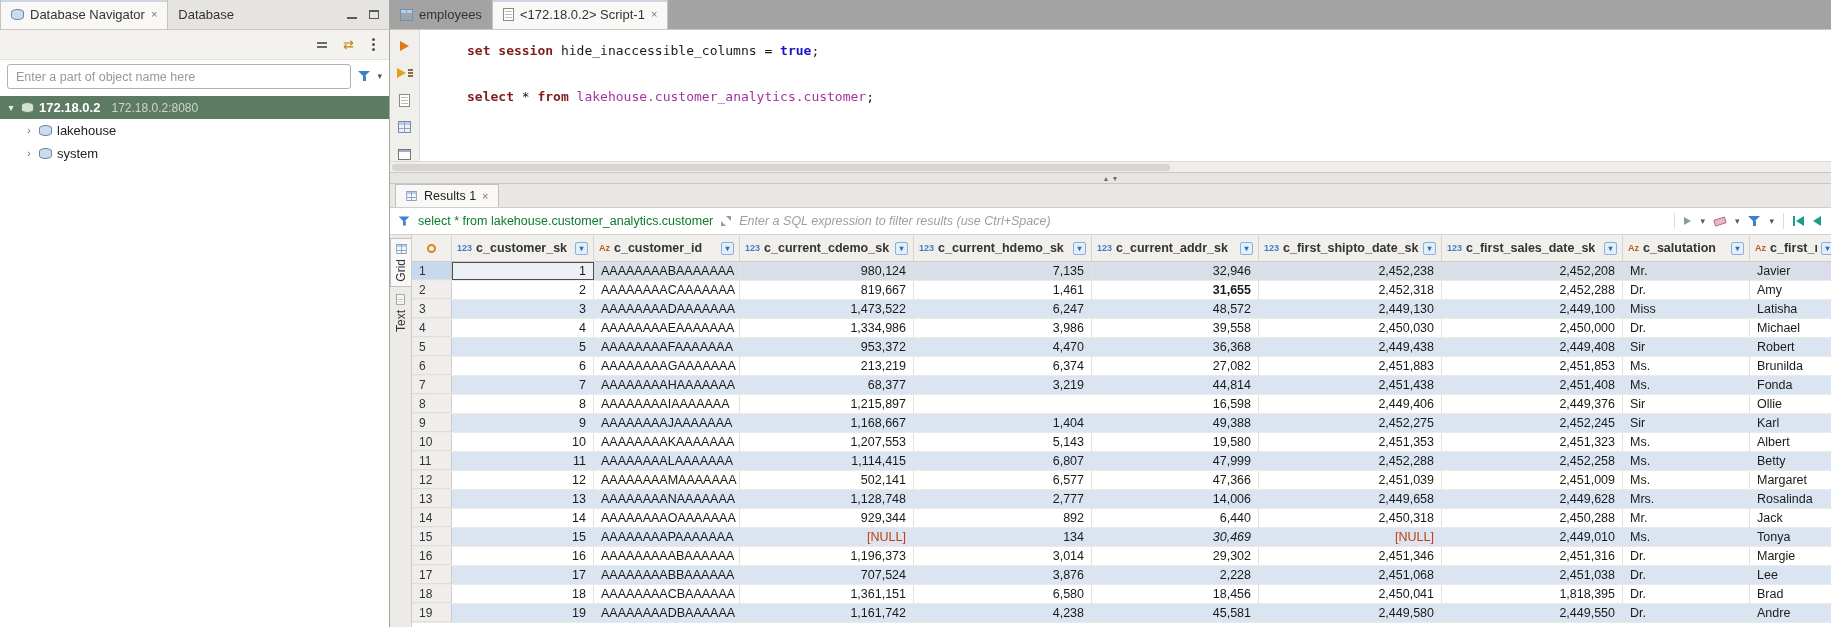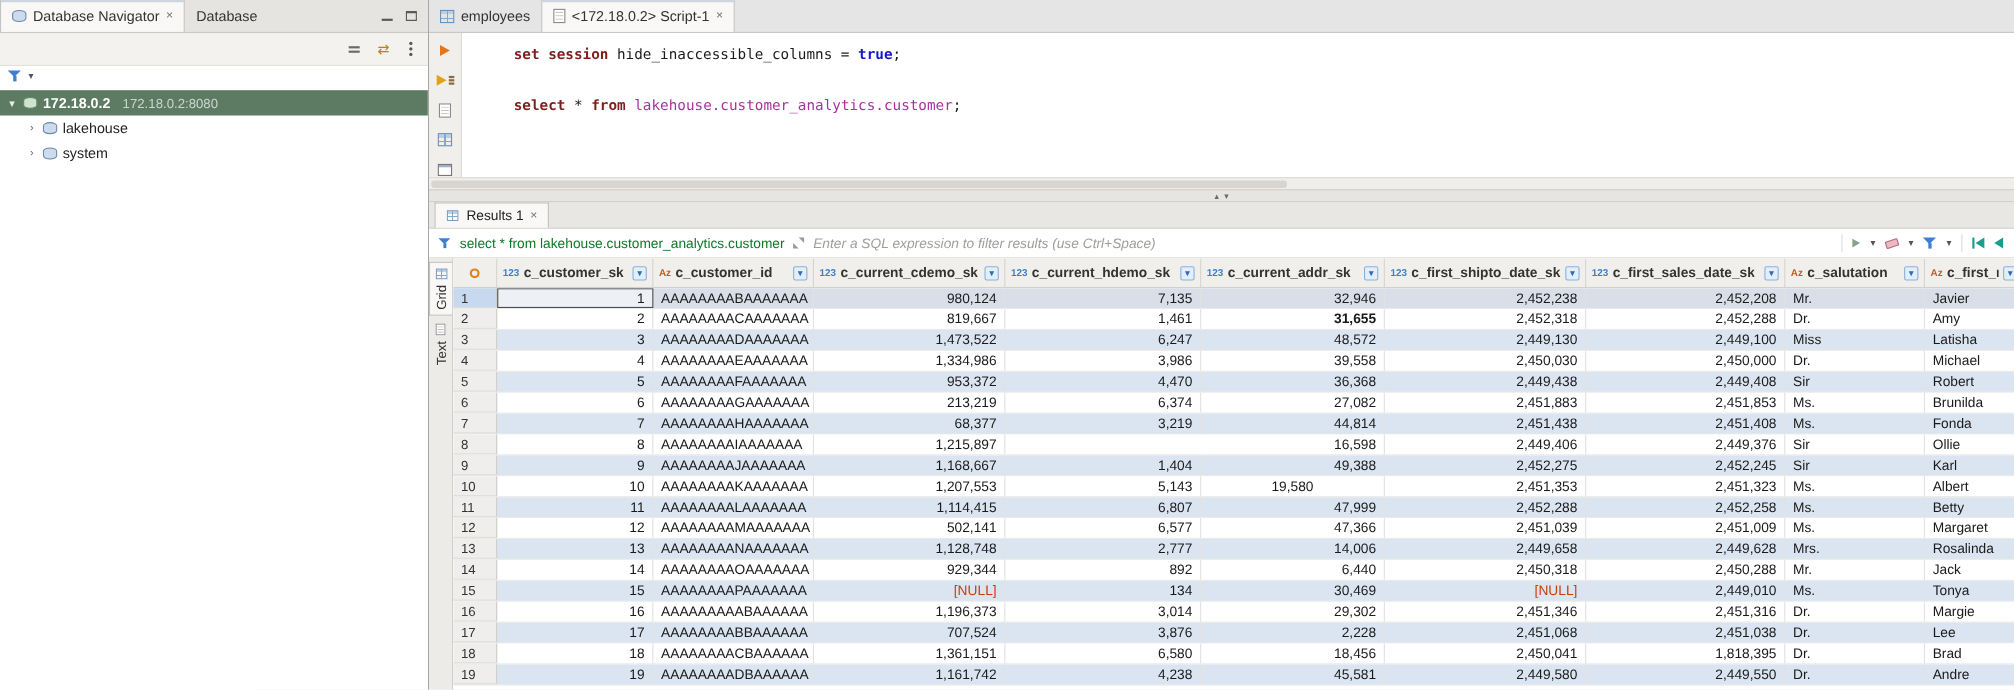--- a/index.html
+++ b/index.html
@@ -30,21 +30,21 @@
   .tree-row.sel{background:#5d7a63;color:#fff}
   .tree-row .chev{width:10px;text-align:center;font-size:10px;color:#666}
   .tree-row.sel .chev{color:#e8efe8}
   .tlabel.b{font-weight:bold}
   .tdetail{color:#cbd6cb;font-size:12px;margin-left:6px}
   .i-cyl{width:13px;height:11px;border-radius:50%/30%;background:#cddcec;border:1px solid #6d89a8;flex:none}
   .i-cyl.green{background:#cfe3cf;border-color:#5f8a60}
 
   
   .right{flex:1;display:flex;flex-direction:column;min-width:0;background:#fff}
-  .etabs{height:30px;flex:none;background:#e5e5e5;display:flex;align-items:stretch;border-bottom:1px solid #c9c7c3}
+  .etabs{height:30px;flex:none;background:#a3a3a3;display:flex;align-items:stretch;border-bottom:1px solid #c9c7c3}
   .ebody{height:131px;flex:none;display:flex;min-width:0}
   .etools{width:30px;flex:none;background:#f1efec;border-right:1px solid #dddbd7;display:flex;flex-direction:column;align-items:center;padding-top:9px;gap:13px}
   .tool{width:16px;height:14px;display:flex;align-items:center;justify-content:center;cursor:default}
   .tri{width:0;height:0;border-top:5px solid transparent;border-bottom:5px solid transparent;border-left:9px solid #e2761b}
   .lines{width:5px;height:2px;background:#8a6b3a;box-shadow:0 3px 0 #8a6b3a,0 -3px 0 #8a6b3a;margin-left:2px}
   .i-doc{width:11px;height:13px;background:#fff;border:1px solid #8a8a8a;position:relative}
   .i-doc::after{content:'';position:absolute;left:1px;right:1px;top:2px;bottom:1px;background:linear-gradient(#bbb 1px,transparent 1px);background-size:100% 3px}
   .i-grid{width:13px;height:12px;border:1px solid #6f8fb3;background:
     linear-gradient(to right,transparent 5px,#87a7c9 5px,#87a7c9 6px,transparent 6px),
     linear-gradient(to bottom,#b7cfe8 0,#b7cfe8 3px,transparent 3px,transparent 6px,#87a7c9 6px,#87a7c9 7px,transparent 7px)}
@@ -123,20 +123,21 @@
         <span class="i-min"></span>
         <span class="i-max"></span>
       </div>
     </div>
     <div class="ptoolbar">
       <span class="i-colall"></span>
       <span class="i-link">⇄</span>
       <span class="i-dots"></span>
     </div>
     <div class="searchrow">
+      <input class="search" placeholder="Enter a part of object name here" style="">
       <span class="i-funnel"></span>
       <span class="chev9">▾</span>
     </div>
     <div class="tree" id="tree">
         <div class="tree-row sel" style="padding-left: 6px;">
           <span class="chev">▾</span>
           <span class="i-cyl green"></span>
           <span class="tlabel b">172.18.0.2</span>
           <span class="tdetail">172.18.0.2:8080</span>
         </div>
@@ -398,21 +399,21 @@
                 <div class="gcell num" style="width: 181px;">2,452,245</div>
                 <div class="gcell" style="width: 127px;">Sir</div>
                 <div class="gcell" style="width: 90px;">Karl</div>
               </div>
               <div class="grow">
                 <div class="rncell">10</div>
                 <div class="gcell num" style="width: 142px;">10</div>
                 <div class="gcell" style="width: 146px;">AAAAAAAAKAAAAAAA</div>
                 <div class="gcell num" style="width: 174px;">1,207,553</div>
                 <div class="gcell num" style="width: 178px;">5,143</div>
-                <div class="gcell num" style="width: 167px; text-align: center;">19,580</div>
+                <div class="gcell num" style="width: 167px;">19,580</div>
                 <div class="gcell num" style="width: 183px;">2,451,353</div>
                 <div class="gcell num" style="width: 181px;">2,451,323</div>
                 <div class="gcell" style="width: 127px;">Ms.</div>
                 <div class="gcell" style="width: 90px;">Albert</div>
               </div>
               <div class="grow stripe">
                 <div class="rncell">11</div>
                 <div class="gcell num" style="width: 142px;">11</div>
                 <div class="gcell" style="width: 146px;">AAAAAAAALAAAAAAA</div>
                 <div class="gcell num" style="width: 174px;">1,114,415</div>
@@ -458,21 +459,21 @@
                 <div class="gcell num" style="width: 181px;">2,450,288</div>
                 <div class="gcell" style="width: 127px;">Mr.</div>
                 <div class="gcell" style="width: 90px;">Jack</div>
               </div>
               <div class="grow stripe">
                 <div class="rncell">15</div>
                 <div class="gcell num" style="width: 142px;">15</div>
                 <div class="gcell" style="width: 146px;">AAAAAAAAPAAAAAAA</div>
                 <div class="gcell num null" style="width: 174px;">[NULL]</div>
                 <div class="gcell num" style="width: 178px;">134</div>
-                <div class="gcell num" style="width: 167px;">30,469</div>
+                <div class="gcell num" style="width: 167px; font-style: italic;">30,469</div>
                 <div class="gcell num null" style="width: 183px;">[NULL]</div>
                 <div class="gcell num" style="width: 181px;">2,449,010</div>
                 <div class="gcell" style="width: 127px;">Ms.</div>
                 <div class="gcell" style="width: 90px;">Tonya</div>
               </div>
               <div class="grow">
                 <div class="rncell">16</div>
                 <div class="gcell num" style="width: 142px;">16</div>
                 <div class="gcell" style="width: 146px;">AAAAAAAAABAAAAAA</div>
                 <div class="gcell num" style="width: 174px;">1,196,373</div>

